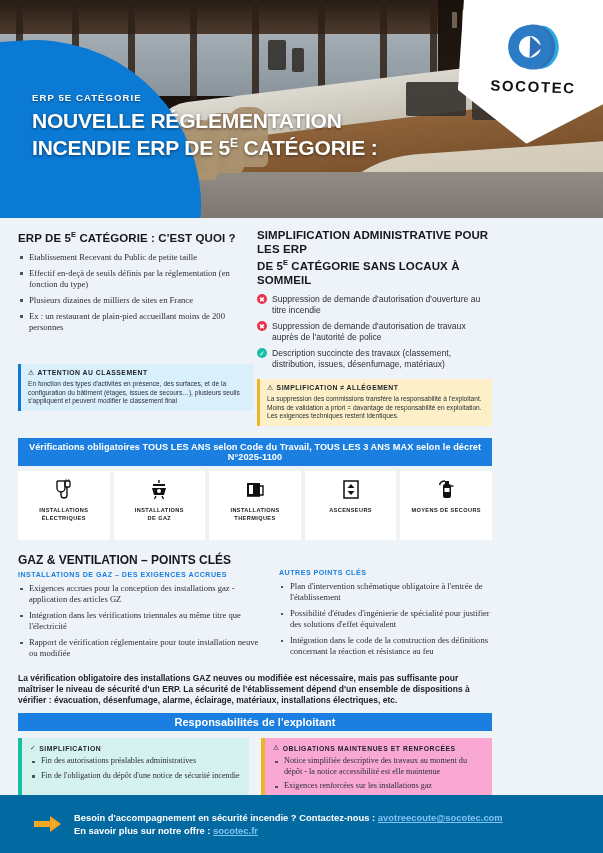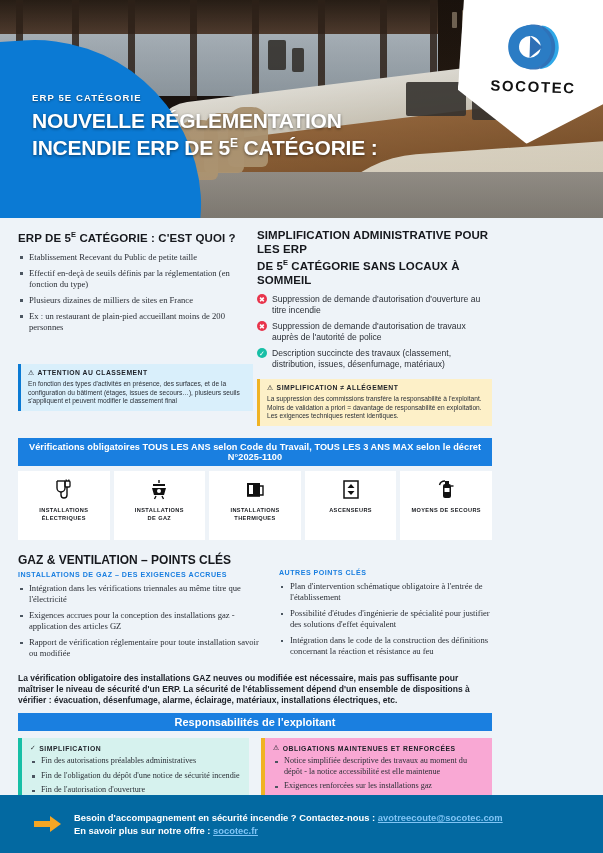--- a/index.html
+++ b/index.html
@@ -302,23 +302,23 @@
           <span>MOYENS DE SECOURS</span>
         </div>
       </div>
     </div>
 
     <div class="gas">
       <div style="flex:1.15;min-width:0">
         <div class="big-h">GAZ &amp; VENTILATION – POINTS CLÉS</div>
         <div class="sub-h">INSTALLATIONS DE GAZ – DES EXIGENCES ACCRUES</div>
         <ul class="bl">
+          <li>Exigences accrues pour la conception des installations gaz - application des articles GZ</li>
           <li>Intégration dans les vérifications triennales au même titre que l'électricité</li>
-          <li>Exigences accrues pour la conception des installations gaz - application des articles GZ</li>
-          <li>Rapport de vérification réglementaire pour toute installation savoir ou modifiée</li>
+          <li>Rapport de vérification réglementaire pour toute installation neuve ou modifiée</li>
         </ul>
       </div>
       <div style="flex:1;min-width:0;padding-top:16px">
         <div class="sub-h">AUTRES POINTS CLÉS</div>
         <ul class="bl">
           <li>Plan d'intervention schématique obligatoire à l'entrée de l'établissement</li>
           <li>Possibilité d'études d'ingénierie de spécialité pour justifier des solutions d'effet équivalent</li>
           <li>Intégration dans le code de la construction des définitions concernant la réaction et résistance au feu</li>
         </ul>
       </div>
@@ -330,21 +330,20 @@
 
     <div class="boxes">
       <div class="box teal">
         <div class="box-h">
           <span>✓</span>
           <span>SIMPLIFICATION</span>
         </div>
         <ul class="bl">
           <li>Fin des autorisations préalables administratives</li>
           <li>Fin de l'obligation du dépôt d'une notice de sécurité incendie</li>
-          <li>Fin de l'autorisation d'ouverture</li>
         </ul>
       </div>
       <div class="box amber">
         <div class="box-h">
           <span>⚠</span>
           <span>OBLIGATIONS MAINTENUES ET RENFORCÉES</span>
         </div>
         <ul class="bl">
           <li>Notice simplifiée descriptive des travaux au moment du dépôt - la notice accessibilité est elle maintenue</li>
           <li>Exigences renforcées sur les installations gaz</li>

